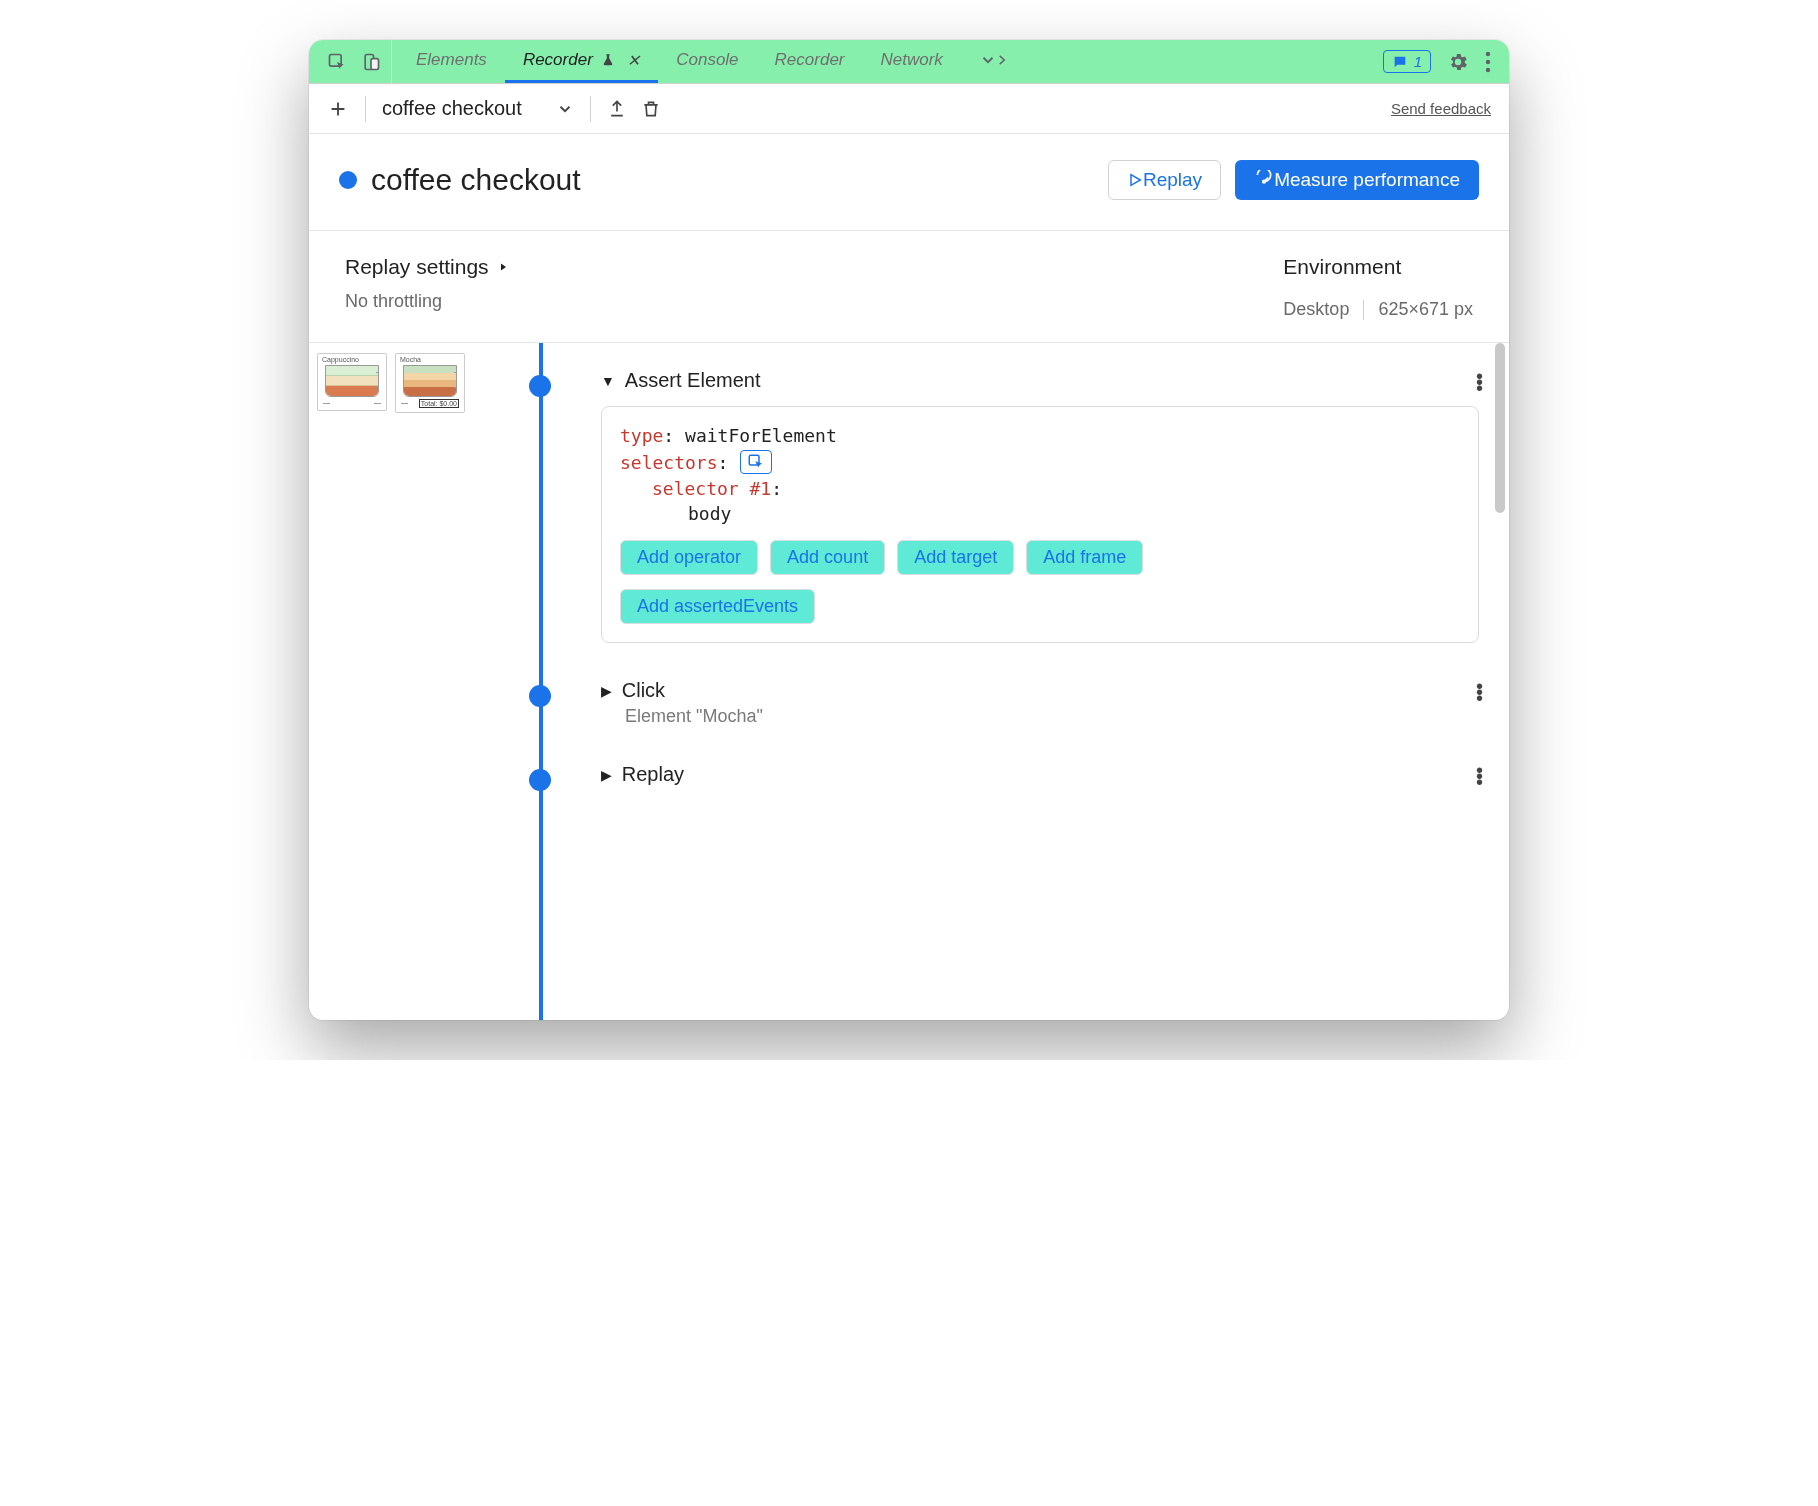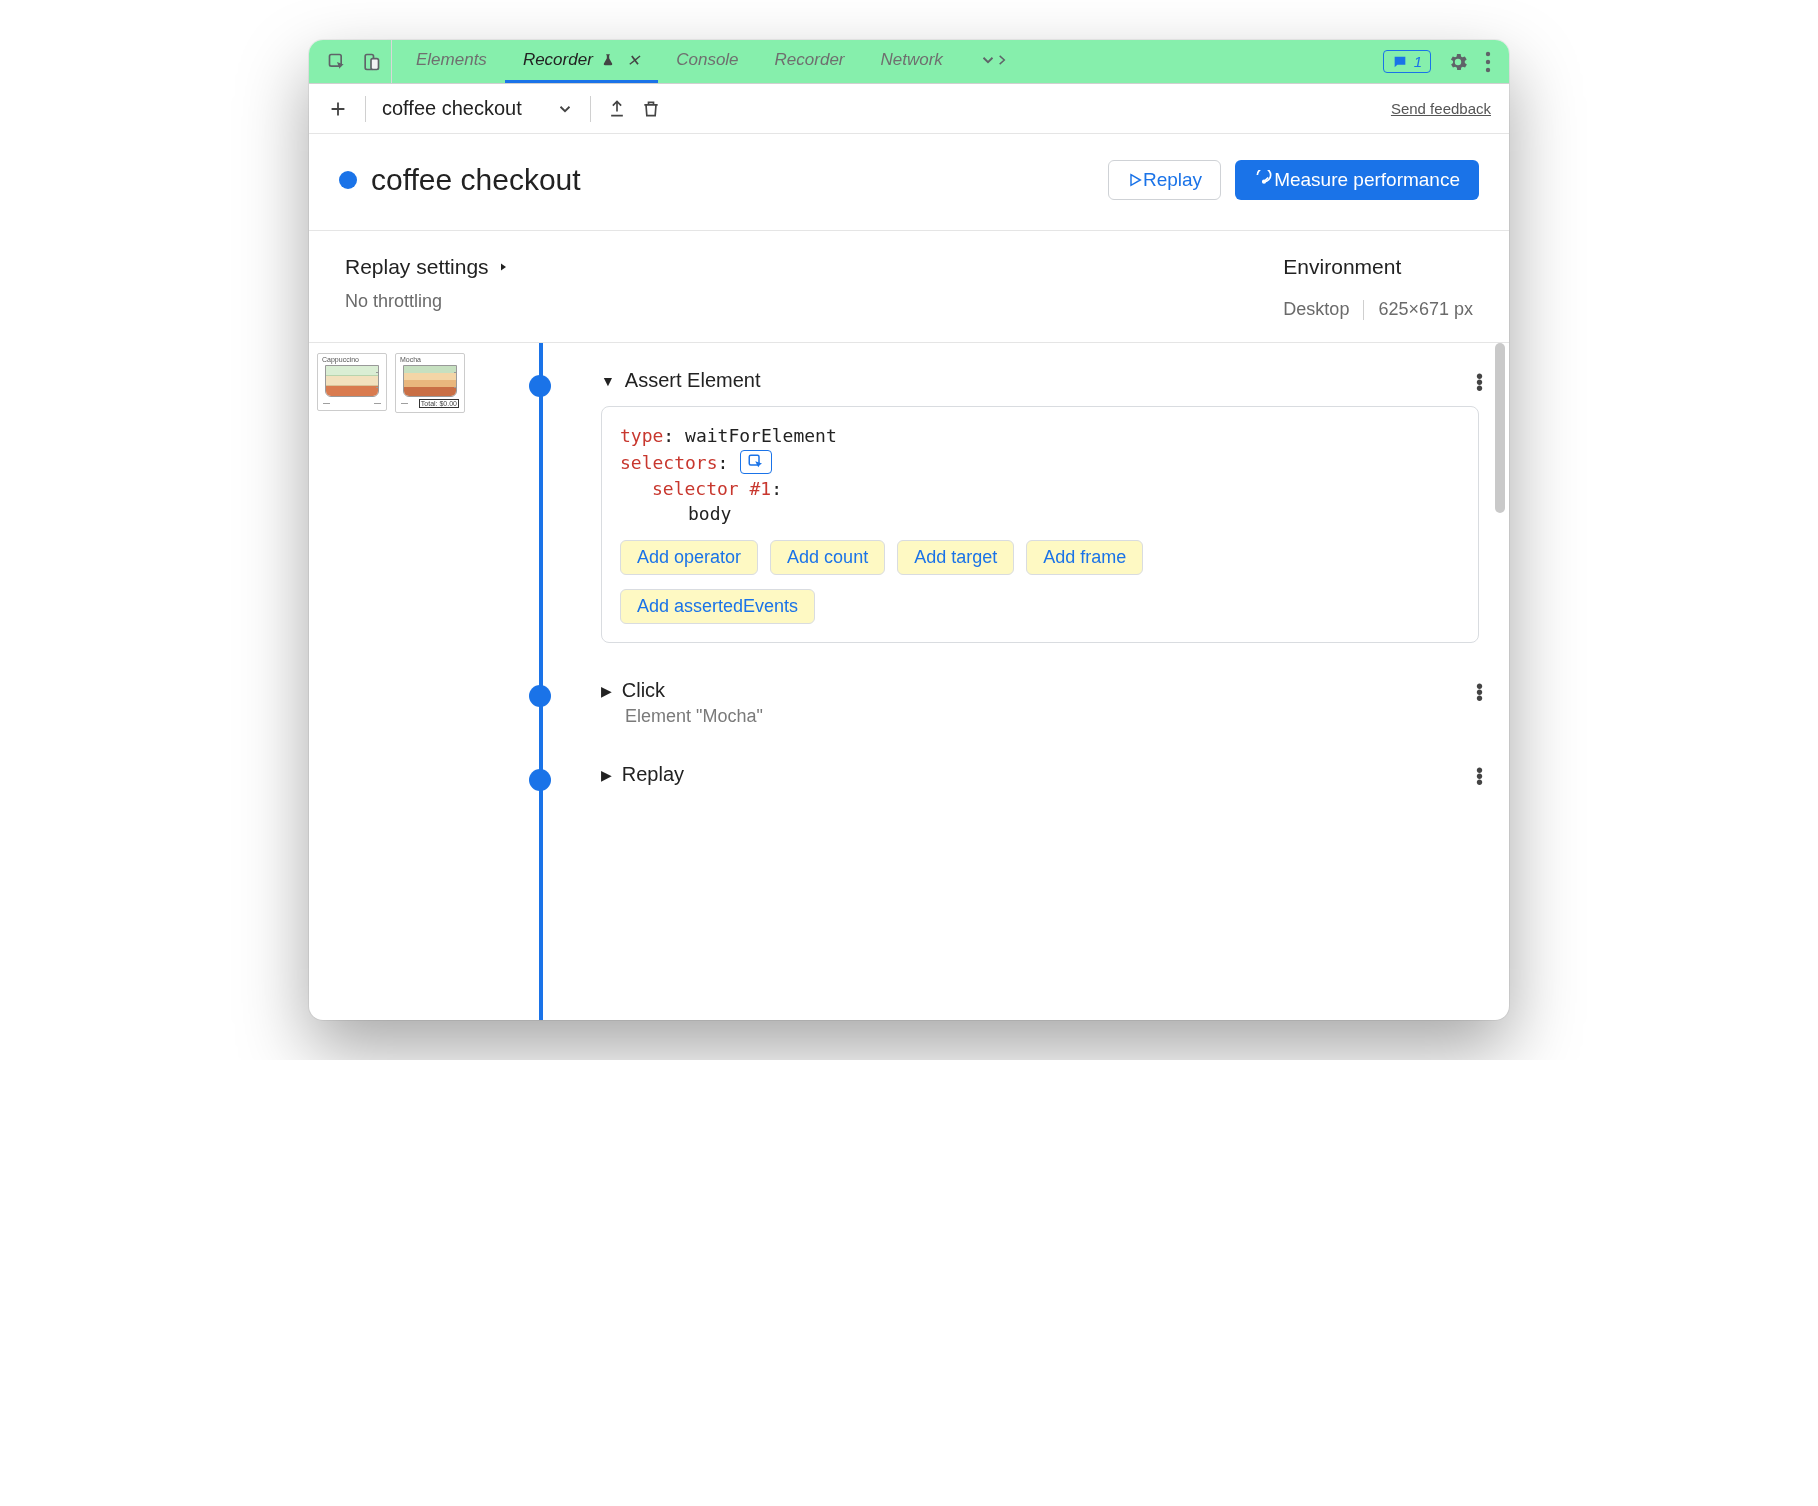--- a/index.html
+++ b/index.html
@@ -165,21 +165,21 @@
   .k-val { color:#222; }
   .sel-row { display:flex; align-items:center; gap:12px; }
   .picker-btn {
     border:1px solid #1a73e8; border-radius:4px; padding:2px 6px; display:inline-flex; align-items:center; justify-content:center;
   }
   .indent1{ padding-left:32px; }
   .indent2{ padding-left:68px; }
   .chip-row { display:flex; flex-wrap:wrap; gap:12px; margin-top:14px; font-family:-apple-system, BlinkMacSystemFont, sans-serif;}
   .chip {
     border:1px solid #d9dce0; border-radius:6px; padding:6px 16px;
-    color:#1a73e8; font-size:18px; cursor:pointer; background:#fef9c3;
+    color:#1a73e8; font-size:18px; cursor:pointer; background:#5eead4;
   }
   
   .scroll-thumb {
     position:absolute; right:4px; top:0; width:10px; height:170px; background:#c9c9c9; border-radius:6px;
   }
   svg{display:block;}
 </style>
 </head>
 <body>
 

